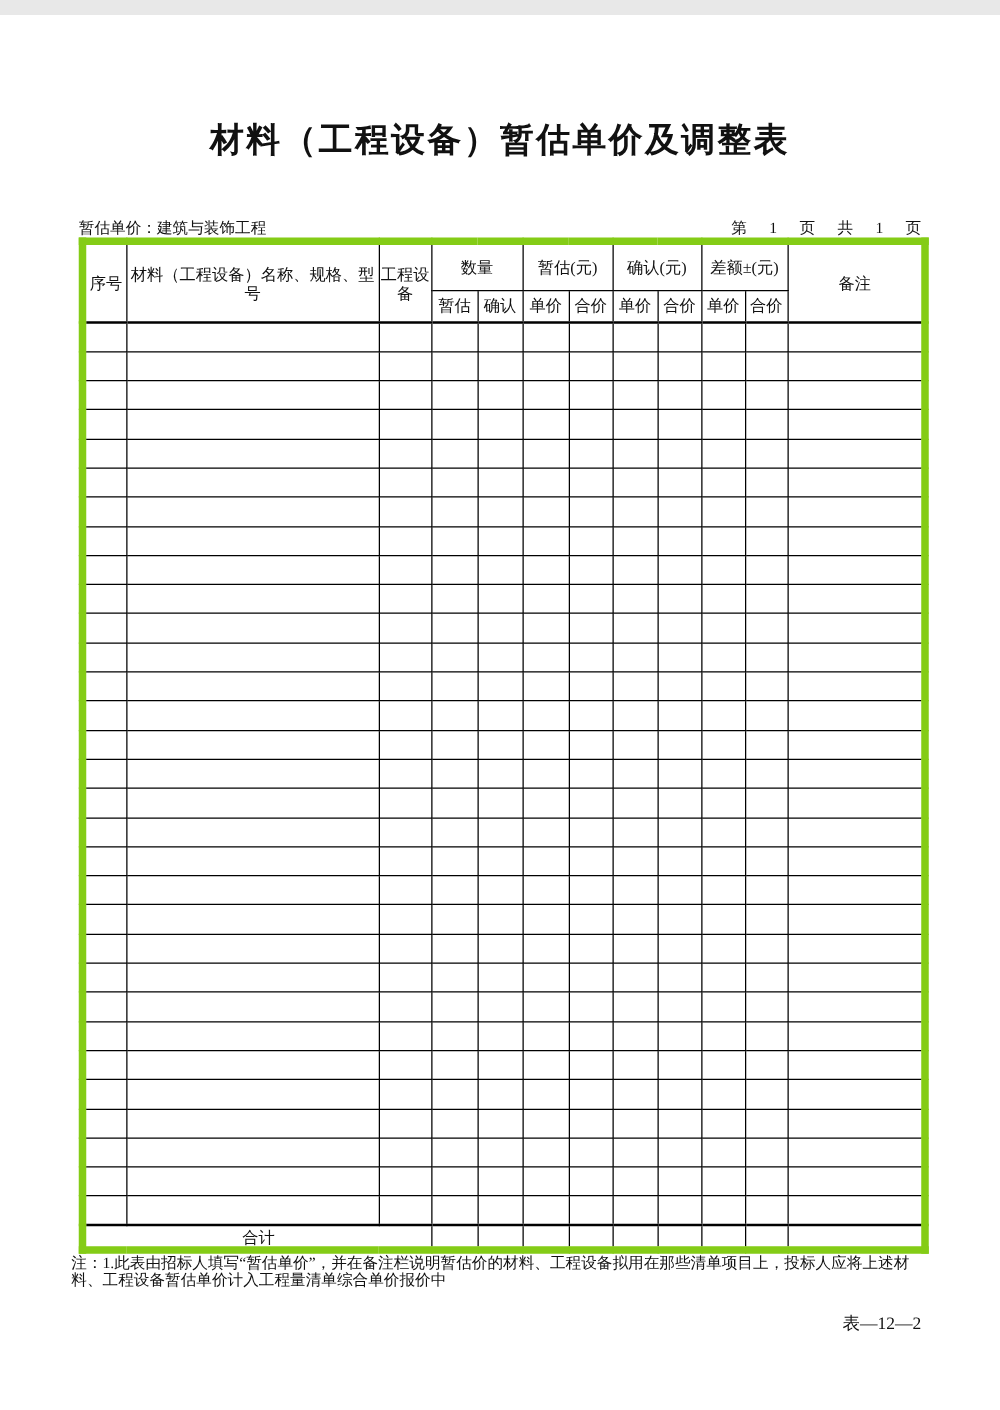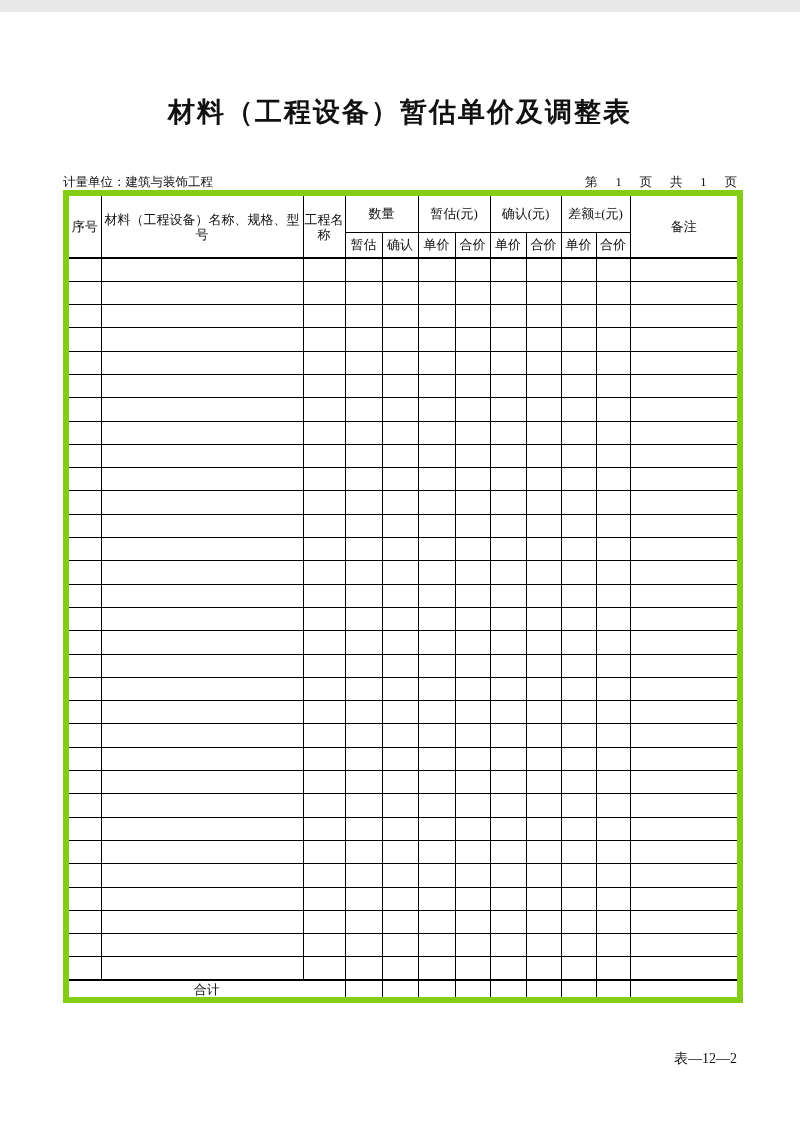--- a/index.html
+++ b/index.html
@@ -62,21 +62,21 @@
   }
 </style>
 </head>
 <body>
 
 <div class="page">
 
   <div class="doc-title">材料（工程设备）暂估单价及调整表</div>
 
   <div class="meta">
-    <div class="project-name">计量单位：建筑与装饰工程</div>
+    <div class="project-name">暂估单价：建筑与装饰工程</div>
     <div class="page-info">
       <span>第</span>
       <span>1</span>
       <span>页</span>
       <span>共</span>
       <span>1</span>
       <span>页</span>
     </div>
   </div>
 
@@ -92,21 +92,21 @@
       <col style="width:36px">
         <col style="width:35px">
       <col style="width:35px">
         <col style="width:34px">
       <col style="width:110px">
     </colgroup>
     <thead>
       <tr class="hrow1">
         <th rowspan="2">序号</th>
         <th rowspan="2" class="th-name">材料（工程设备）名称、规格、型号</th>
-        <th rowspan="2">工程名称</th>
+        <th rowspan="2">工程设备</th>
         <th colspan="2">数量</th>
         <th colspan="2">暂估(元)</th>
         <th colspan="2">确认(元)</th>
         <th colspan="2" class="th-diff">差额±(元)</th>
         <th rowspan="2">备注</th>
       </tr>
       <tr class="hrow2">
         <th>暂估</th>
         <th>确认</th>
         <th>单价</th>
@@ -562,15 +562,16 @@
         <td></td>
         <td></td>
         <td></td>
         <td></td>
         <td></td>
         <td></td>
       </tr>
     </tbody>
   </table>
 
+  <div class="note">注：1.此表由招标人填写“暂估单价”，并在备注栏说明暂估价的材料、工程设备拟用在那些清单项目上，投标人应将上述材料、工程设备暂估单价计入工程量清单综合单价报价中</div>
   <div class="footer-code">表—12—2</div>
 
 </div>
 
 </body></html>

